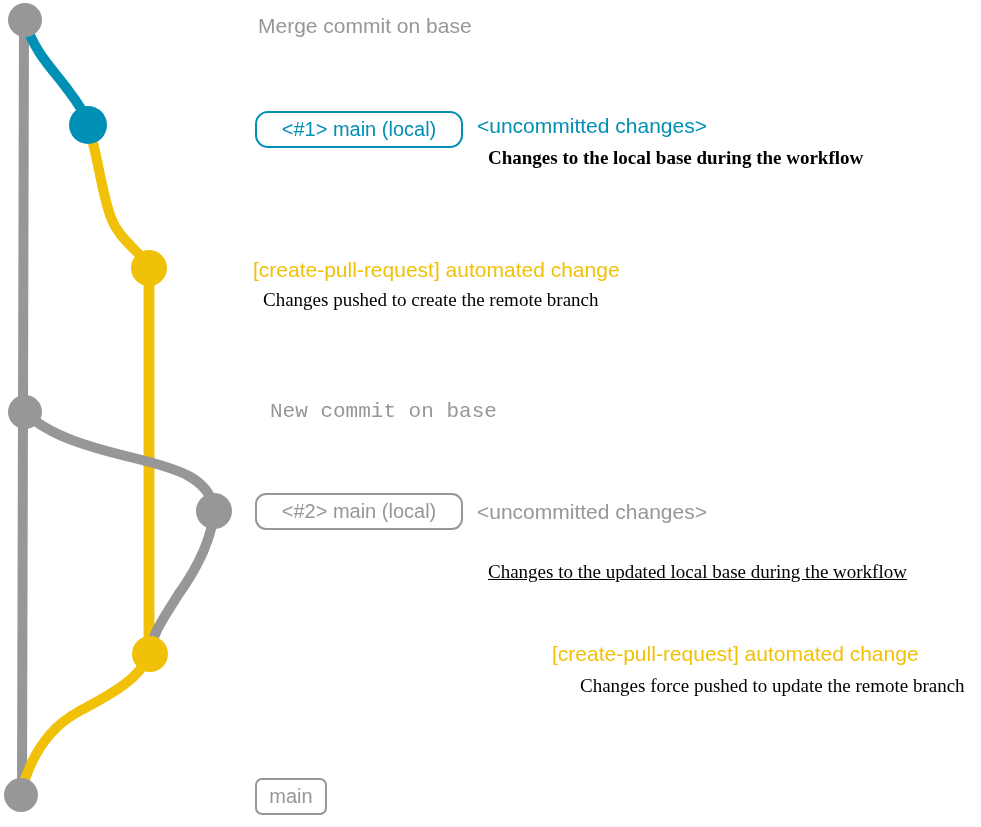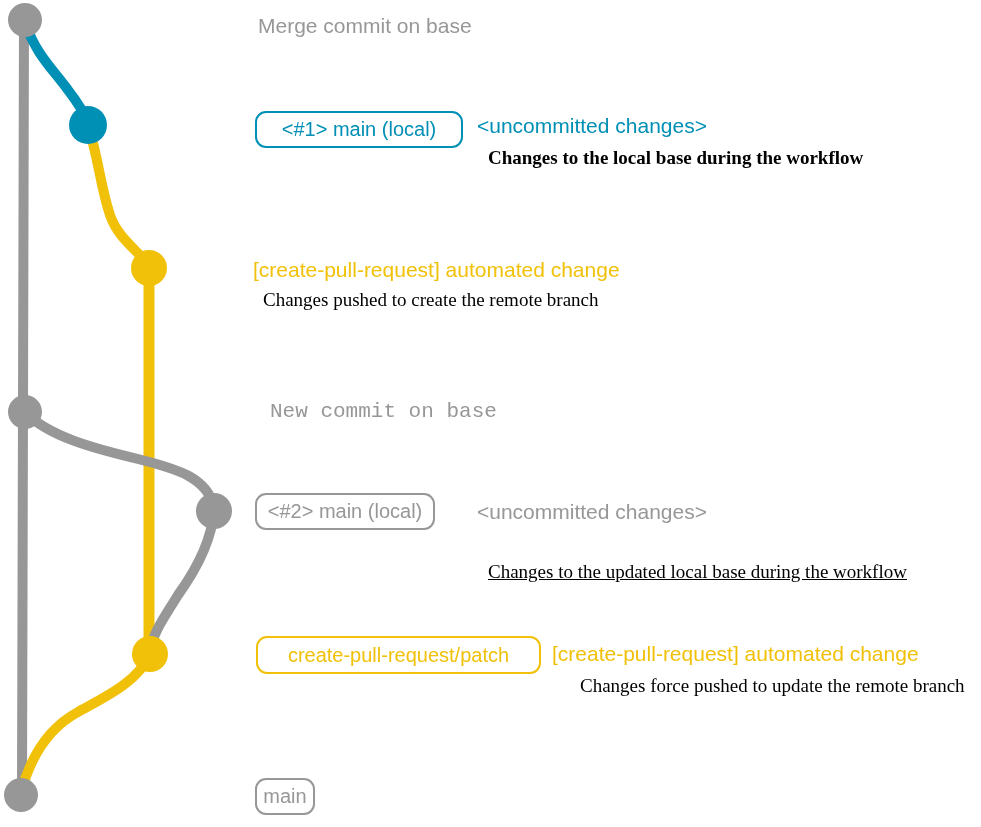--- a/index.html
+++ b/index.html
@@ -53,21 +53,21 @@
     align-items: center;
     justify-content: center;
     background: #ffffff;
     border-width: 2px;
     border-style: solid;
     border-radius: 11px;
     font-size: 20px;
     white-space: nowrap;
     box-sizing: border-box;
   }
-  .badge-blue   { color: var(--blue);   border-color: var(--blue); }
+  .badge-blue   { color: var(--blue);   border-color: var(--blue); border-radius: 13px; }
   .badge-gray   { color: var(--gray);   border-color: var(--gray); }
   .badge-yellow { color: var(--yellow); border-color: var(--yellow); }
 </style>
 </head>
 <body>
 
 <div class="stage">
 
   <svg class="graph-svg" width="981" height="827" viewBox="0 0 981 827">
 
@@ -98,23 +98,22 @@
 
   <div class="badge badge-blue" style="left:255px; top:111px; width:208px; height:37px;">&lt;#1&gt; main (local)</div>
   <div class="label blue-text" style="left:477px; top:113px;">&lt;uncommitted changes&gt;</div>
   <div class="desc" style="left:488px; top:146px;font-weight:bold;">Changes to the local base during the workflow</div>
 
   <div class="label yellow-text" style="left:253px; top:257px;">[create-pull-request] automated change</div>
   <div class="desc" style="left:263px; top:288px;text-align:center;">Changes pushed to create the remote branch</div>
 
   <div class="label gray-text" style="left:270px; top:399px;font-family:Liberation Mono, monospace;">New commit on base</div>
 
-  <div class="badge badge-gray" style="left:255px; top:493px; width:180px; height:37px;">&lt;#2&gt; main (local)</div>
+  <div class="badge badge-gray" style="left:255px; top:493px; width:208px; height:37px;">&lt;#2&gt; main (local)</div>
   <div class="label gray-text" style="left:477px; top:499px;">&lt;uncommitted changes&gt;</div>
   <div class="desc" style="left:488px; top:560px;text-decoration:underline;">Changes to the updated local base during the workflow</div>
 
-  <div class="badge badge-yellow" style="left:256px; top:636px; width:285px; height:38px;">create-pull-request/patch</div>
   <div class="label yellow-text" style="left:552px; top:641px;">[create-pull-request] automated change</div>
   <div class="desc" style="left:566px; top:674px;margin-left:14px;">Changes force pushed to update the remote branch</div>
 
-  <div class="badge badge-gray" style="left:255px; top:778px; width:60px; height:37px;">main</div>
+  <div class="badge badge-gray" style="left:255px; top:778px; width:72px; height:37px;border-radius:7px;">main</div>
 
 </div>
 
 </body></html>

